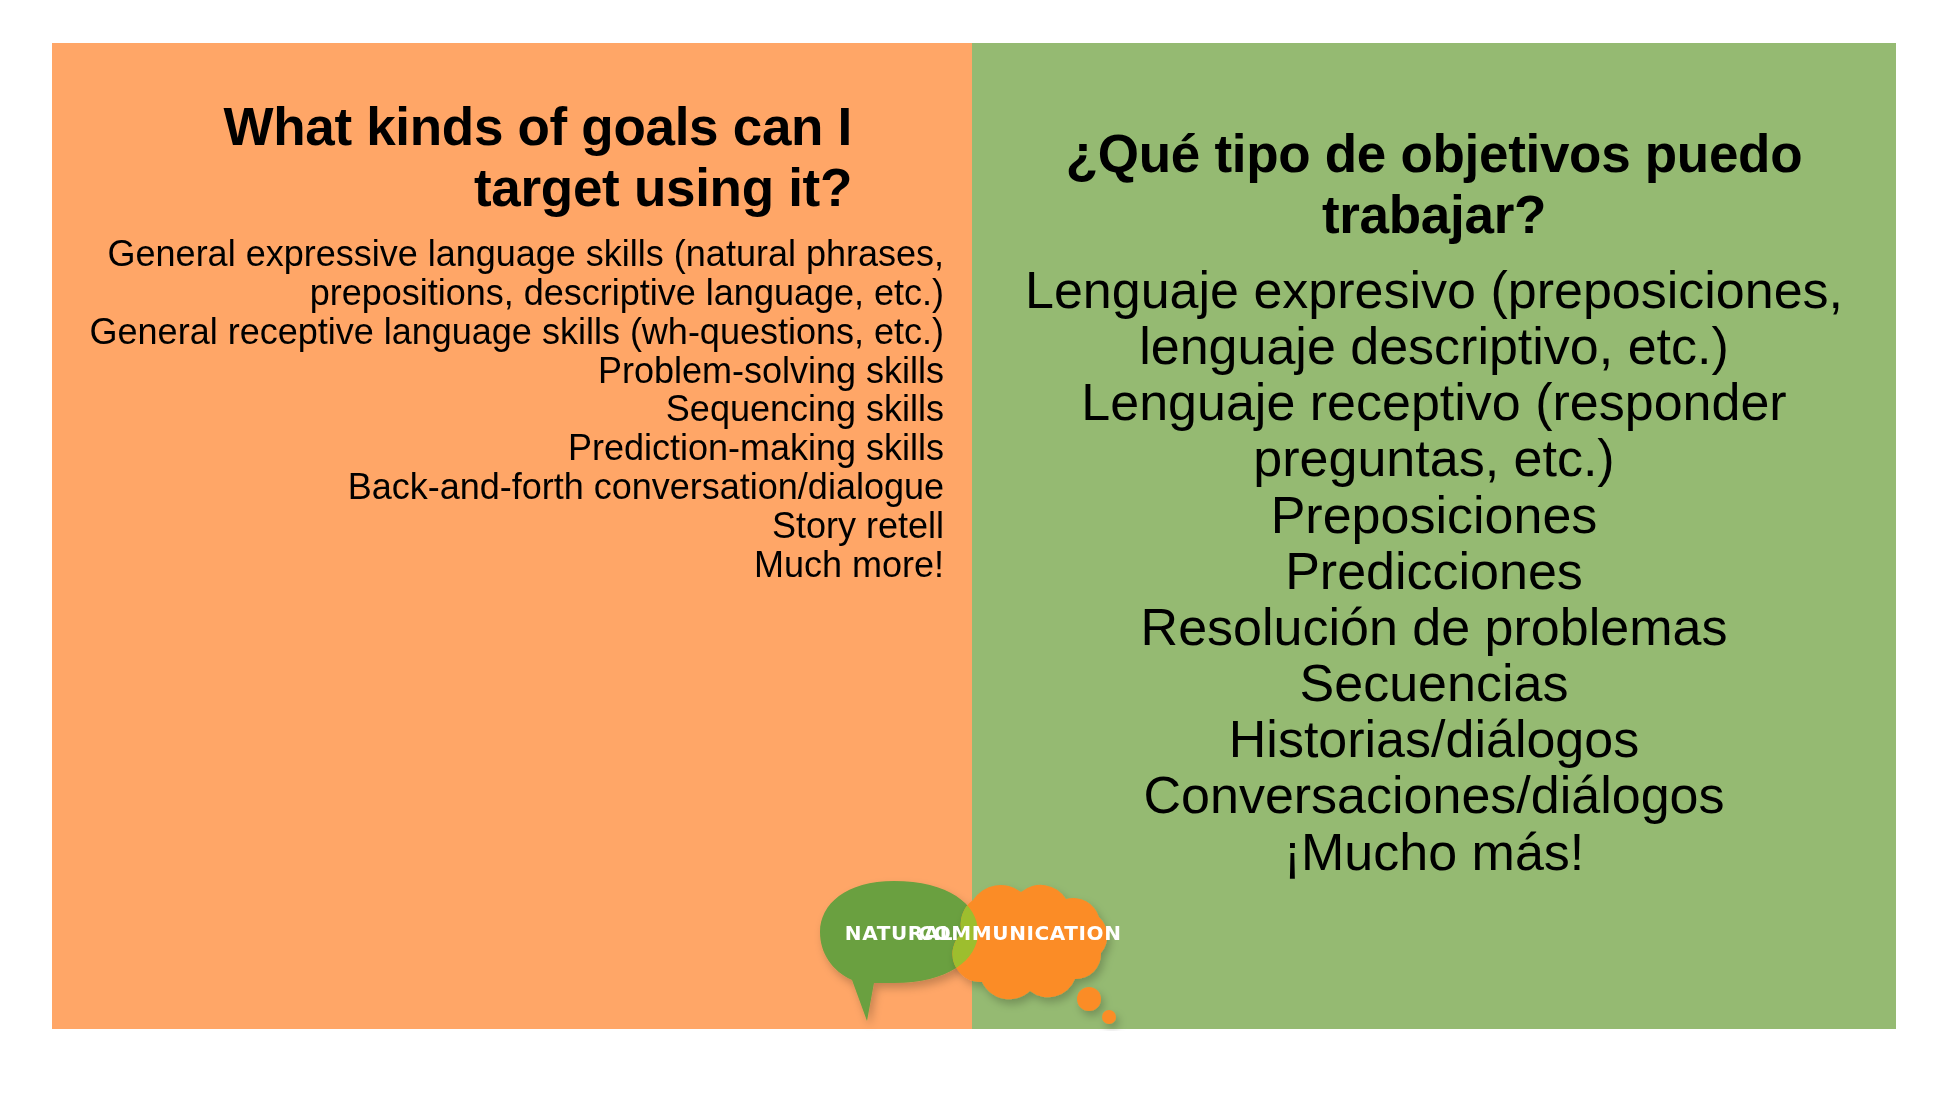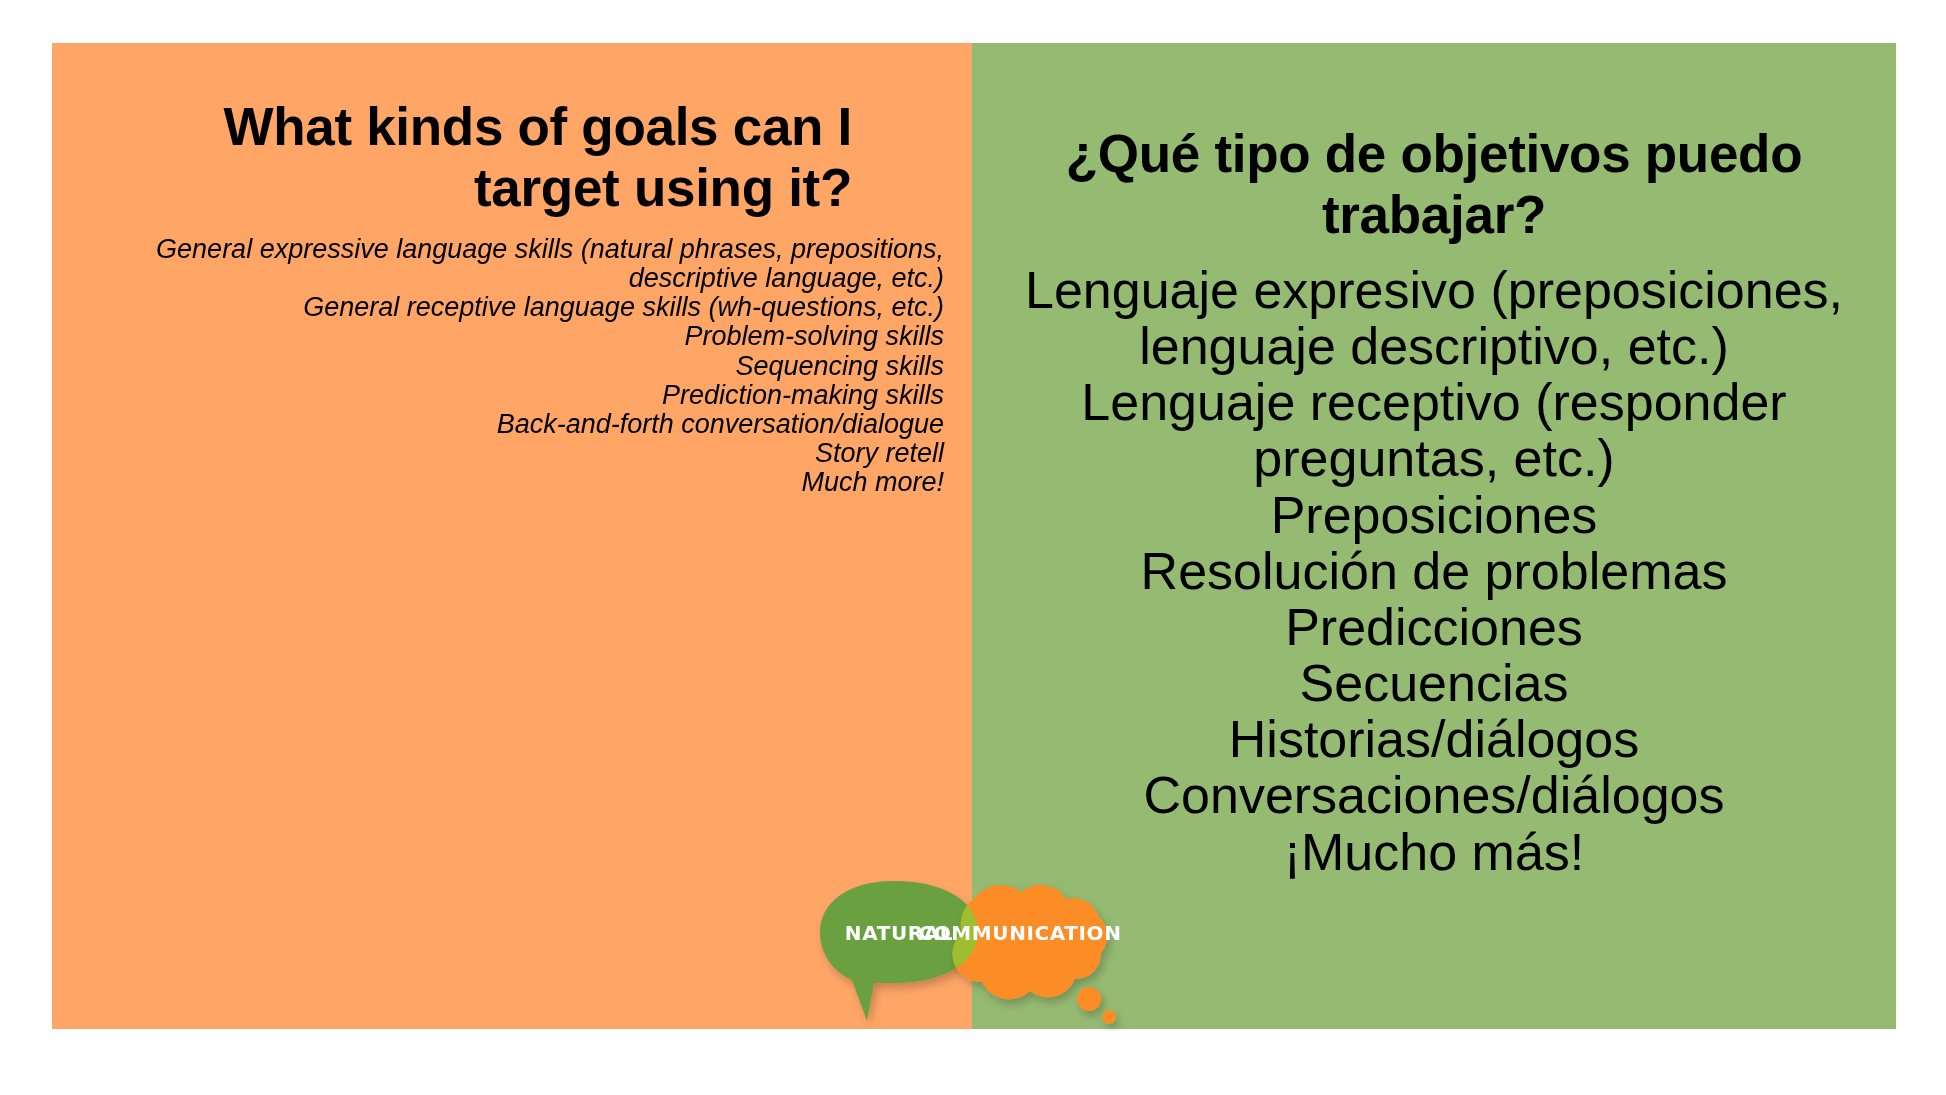--- a/index.html
+++ b/index.html
@@ -61,21 +61,21 @@
     list-style: none;
     margin: 0;
     padding: 0;
     font-size: 40px;
     line-height: 1.08;
   }
   .body-list li {
     margin: 0;
     padding: 0;
   }
-  #left-stack .body-list { font-size: 27px; font-style: italic; }
+  #left-stack .body-list { font-size: 36px; }
   #right-stack .body-list { font-size: 52px; }
 
   
   #logo {
     position: absolute;
     left: 812px;
     top: 871px;
     width: 322px;
     height: 160px;
   }
@@ -109,22 +109,22 @@
     </div>
   </div>
 
   <div class="panel" id="panel-right">
     <div class="text-stack" id="right-stack">
       <h1 class="heading">¿Qué tipo de objetivos puedo trabajar?</h1>
       <ul class="body-list">
         <li>Lenguaje expresivo (preposiciones, lenguaje descriptivo, etc.)</li>
         <li>Lenguaje receptivo (responder preguntas, etc.)</li>
         <li>Preposiciones</li>
+        <li>Predicciones</li>
         <li>Resolución de problemas</li>
-        <li>Predicciones</li>
         <li>Secuencias</li>
         <li>Historias/diálogos</li>
         <li>Conversaciones/diálogos</li>
         <li>¡Mucho más!</li>
       </ul>
     </div>
   </div>
 
   <div id="logo">
     <svg width="322" height="160" viewBox="0 0 322 160" xmlns="http://www.w3.org/2000/svg">

